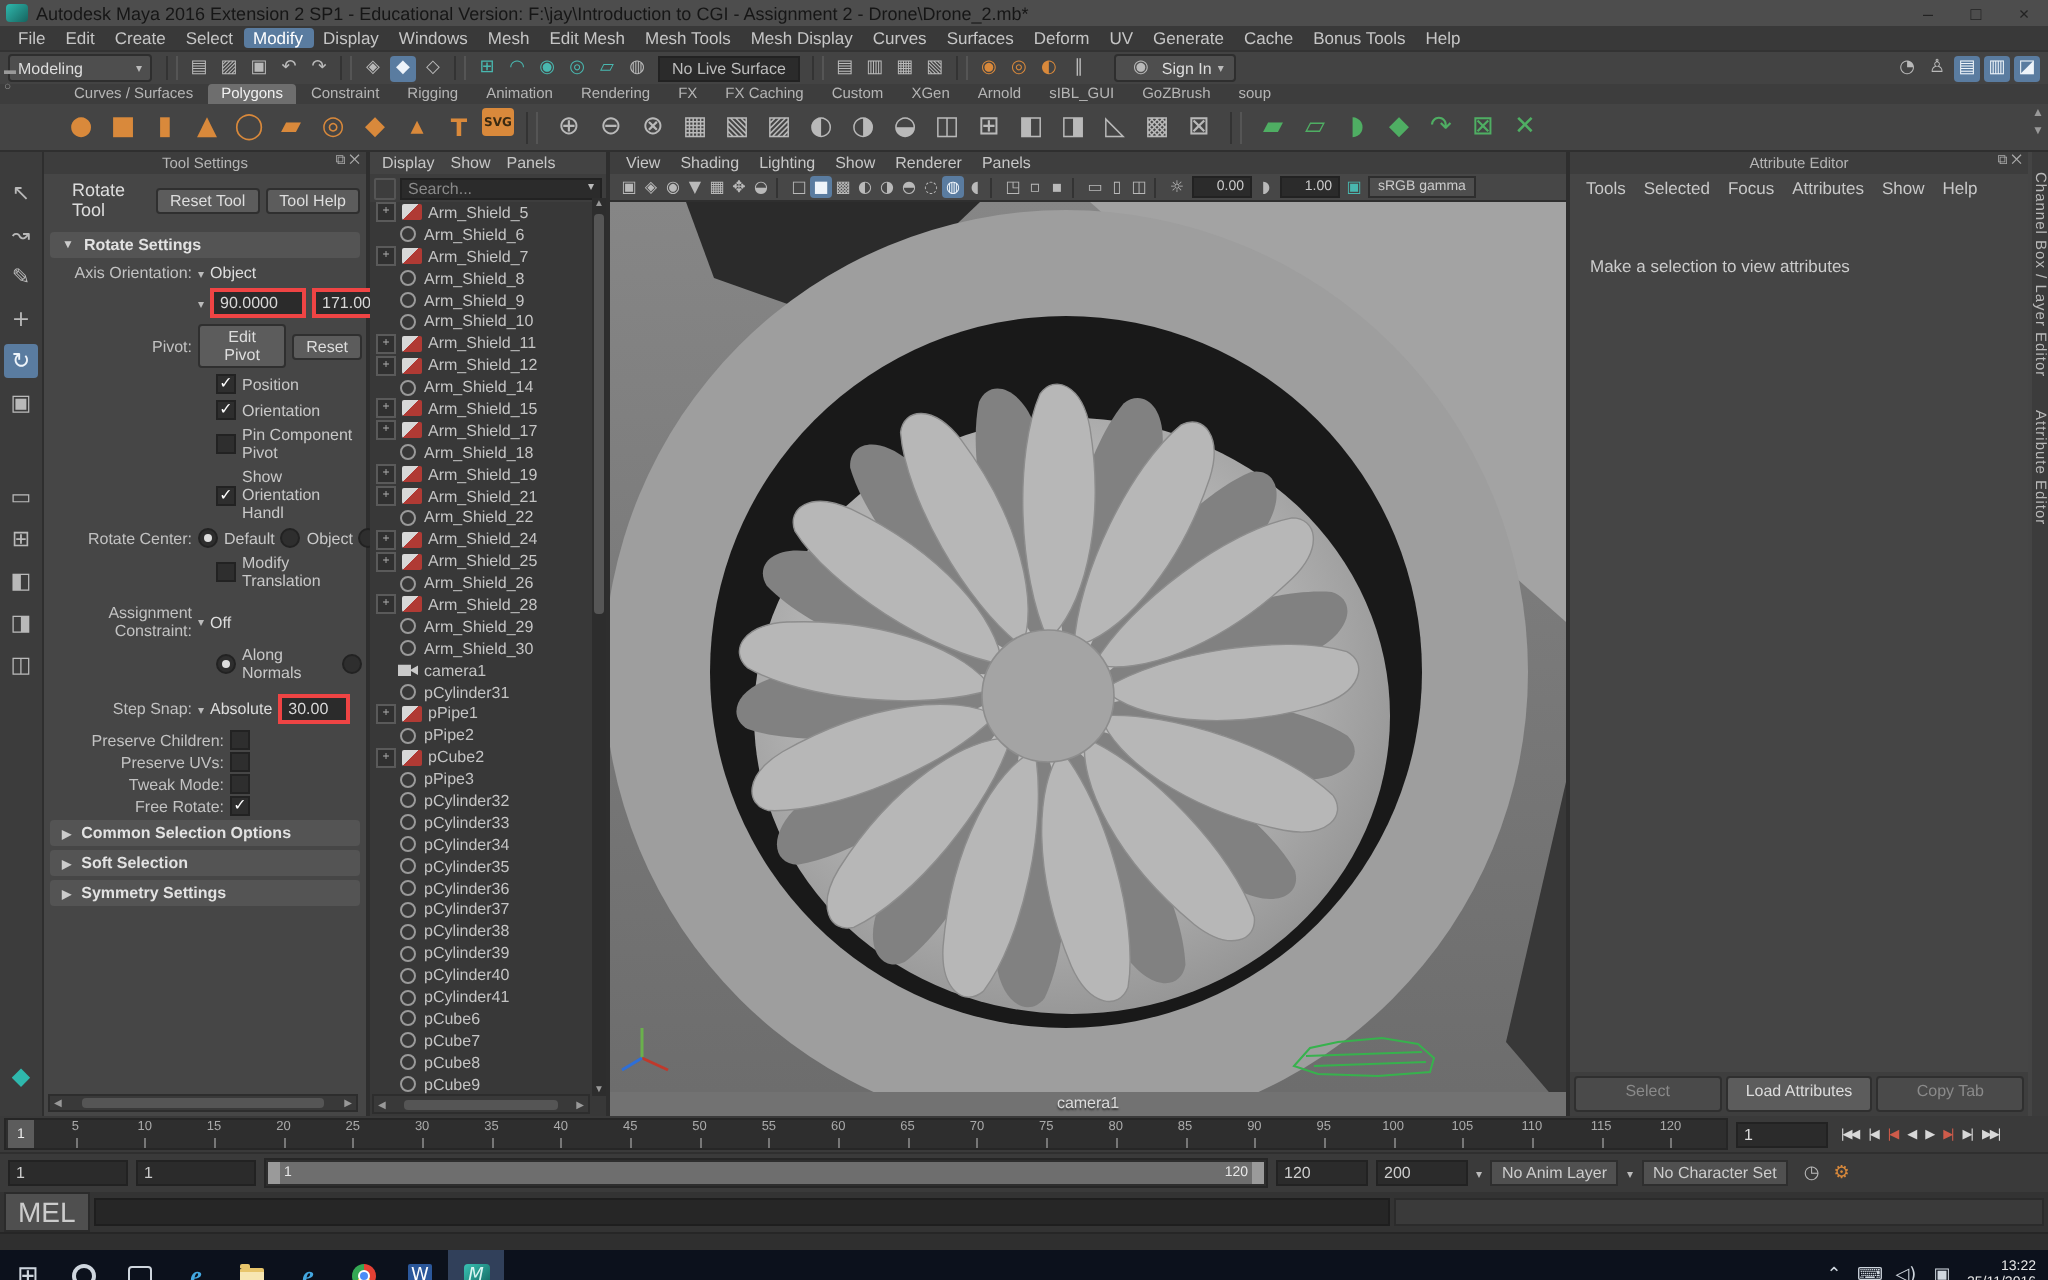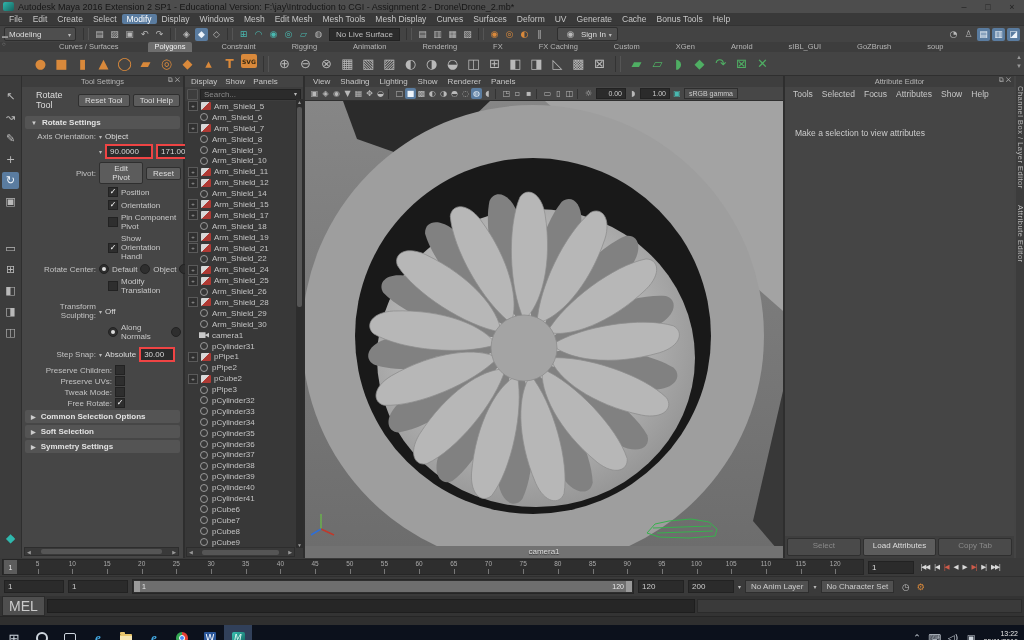--- a/index.html
+++ b/index.html
@@ -26,21 +26,21 @@
   .gi.teal{color:#49b8b0;}
   .gi.orange{color:#d9893b;}
   .gi.green{color:#4fae63;font-size:11px;}
   .nolive{background:#2b2b2b;border:1px solid #222;color:#bdbdbd;height:11px;padding:0 6px;display:flex;
           align-items:center;margin:0 3px;}
   .signin{background:#4e4e4e;border:1px solid #2e2e2e;border-radius:2px;height:12px;display:flex;align-items:center;
           padding:0 5px;margin-left:10px;color:#ddd;gap:3px;}
   .sl-right{margin-left:auto;display:flex;align-items:center;padding-right:3px;}
   
   .shelf-tabs{height:10px;background:#3d3d3d;display:flex;align-items:flex-end;font-size:7.5px;padding-left:30px;position:relative;}
-  .shelf-tabs .tab{padding:0 7px 1px;color:#b5b5b5;margin-left:22px;}
+  .shelf-tabs .tab{padding:0 7px 1px;color:#b5b5b5;}
   .shelf-tabs .tab.act{background:#6e6e6e;color:#f0f0f0;border-radius:2px 2px 0 0;}
   .shelf-mini{position:absolute;left:2px;top:-9px;display:flex;flex-direction:column;gap:2px;}
   .shelf-mini span{font-size:6px;color:#999;}
   .shelf-icons{height:23px;background:#444;display:flex;align-items:center;padding-left:30px;border-bottom:1px solid #2f2f2f;position:relative;}
   .shelf-icons .gi{width:19px;height:19px;font-size:13px;}
   .shelf-icons .gi.txt{font-size:12px;font-weight:bold;color:#d9893b;}
   .shelf-icons .gi.svgbox{font-size:6px;background:#d9893b;color:#3a2a12;width:16px;height:14px;font-weight:bold;}
   .shelf-scroll{position:absolute;right:2px;top:1px;display:flex;flex-direction:column;font-size:6px;color:#999;line-height:9px;}
   
   .main{position:relative;height:482px;background:#444;}
@@ -375,21 +375,21 @@
       <span data-name="rotate-center-default-label">Default</span>
       <span class="rb" data-name="rotate-center-object-radio"></span>
       <span data-name="rotate-center-object-label">Object</span>
       <span class="rb" data-name="rotate-center-world-radio"></span>
     </div>
     <div class="ts-row" style="margin-left:86px;">
       <span class="cb" data-name="modify-translation-checkbox"></span>
       <span data-name="modify-translation-label">Modify Translation</span>
     </div>
     <div class="ts-row" style="margin-top:7px;">
-      <span class="ts-label" data-name="transform-constraint-label">Transform Sculpting:</span>
+      <span class="ts-label" data-name="transform-constraint-label">Assignment Constraint:</span>
       <span class="dd-arrow" data-name="chevron-down-icon">▾</span>
       <span class="flatval" data-name="transform-constraint-select">Off</span>
     </div>
     <div class="ts-row" style="margin-left:86px;">
       <span class="rb on" data-name="along-normals-radio"></span>
       <span data-name="along-normals-label">Along Normals</span>
       <span class="rb" data-name="along-normals-alt-radio" style="margin-left:14px;"></span>
     </div>
     <div class="ts-row" style="margin-top:6px;">
       <span class="ts-label" data-name="step-snap-label">Step Snap:</span>

